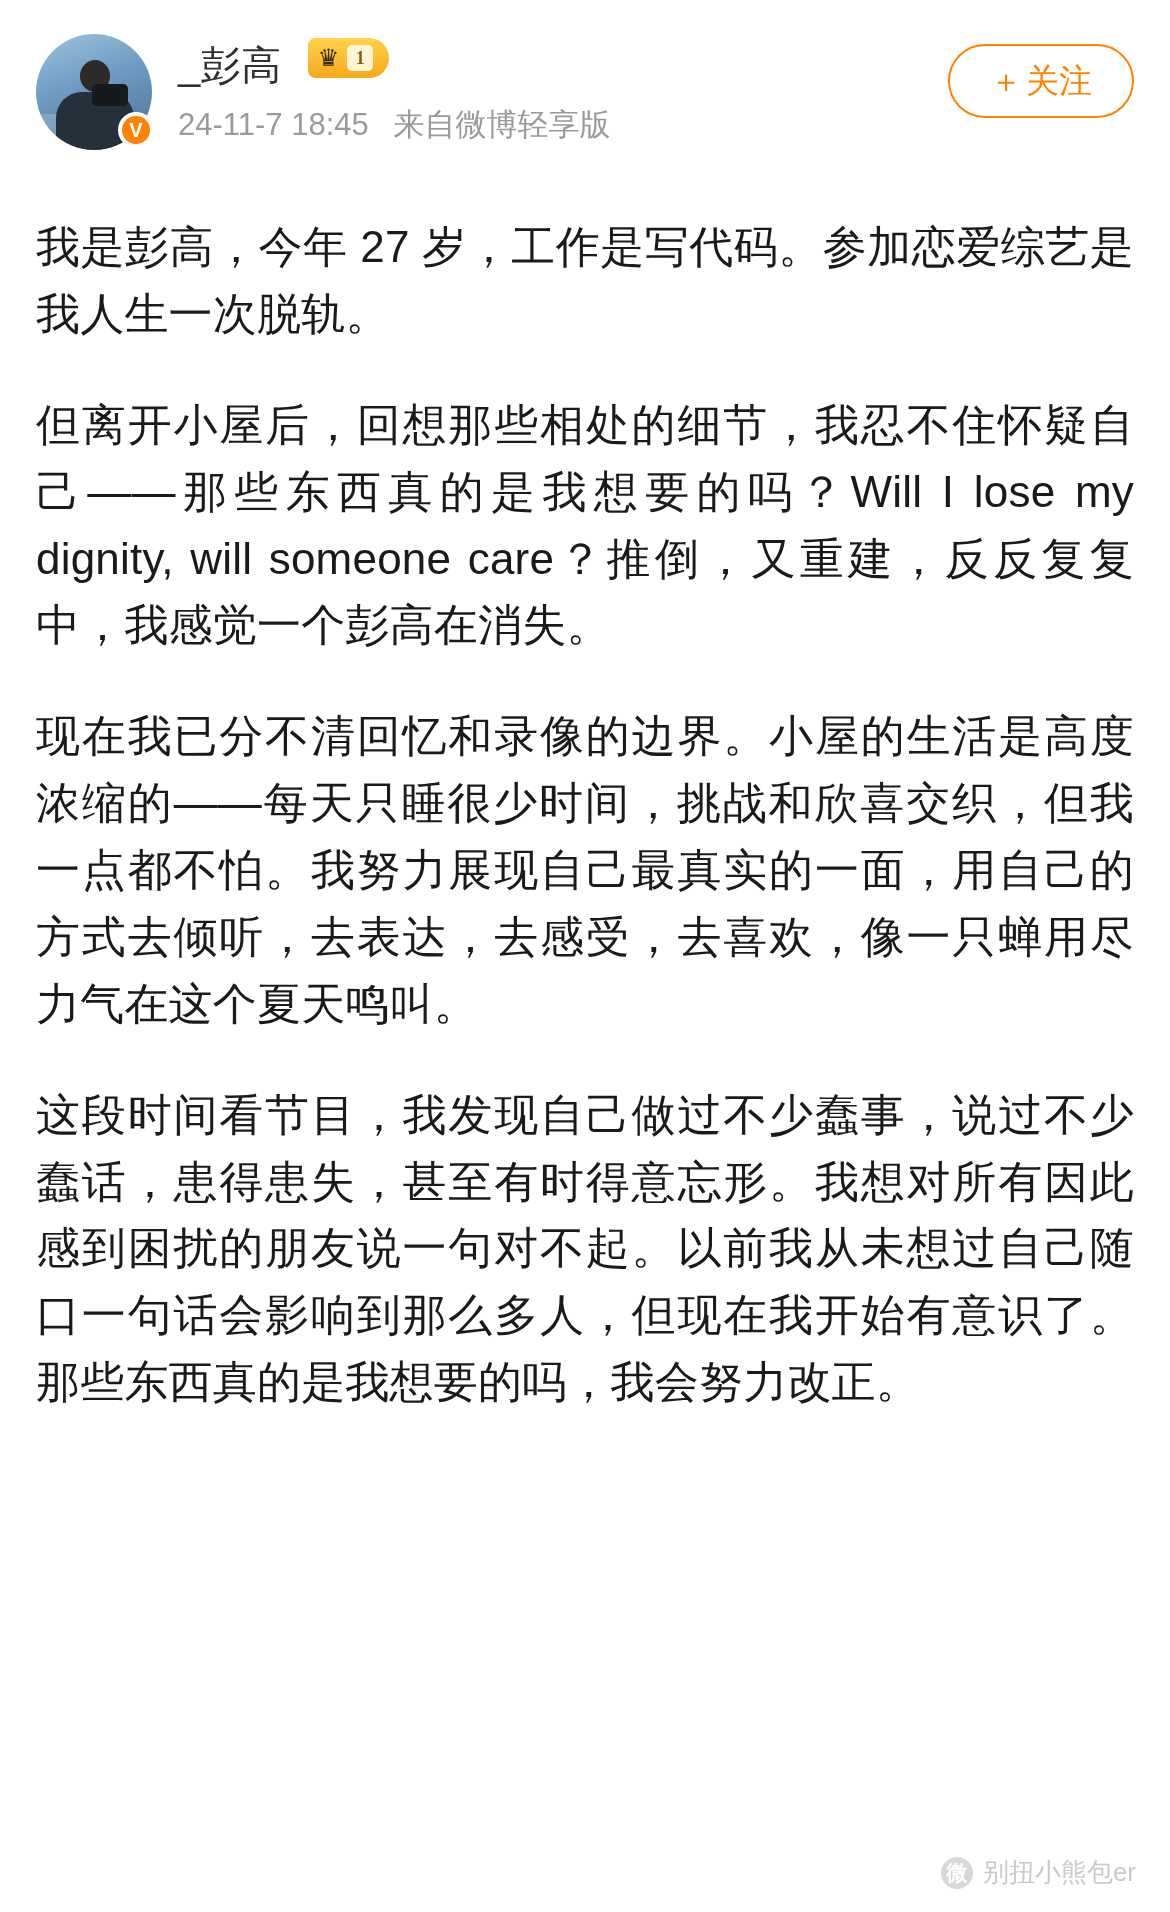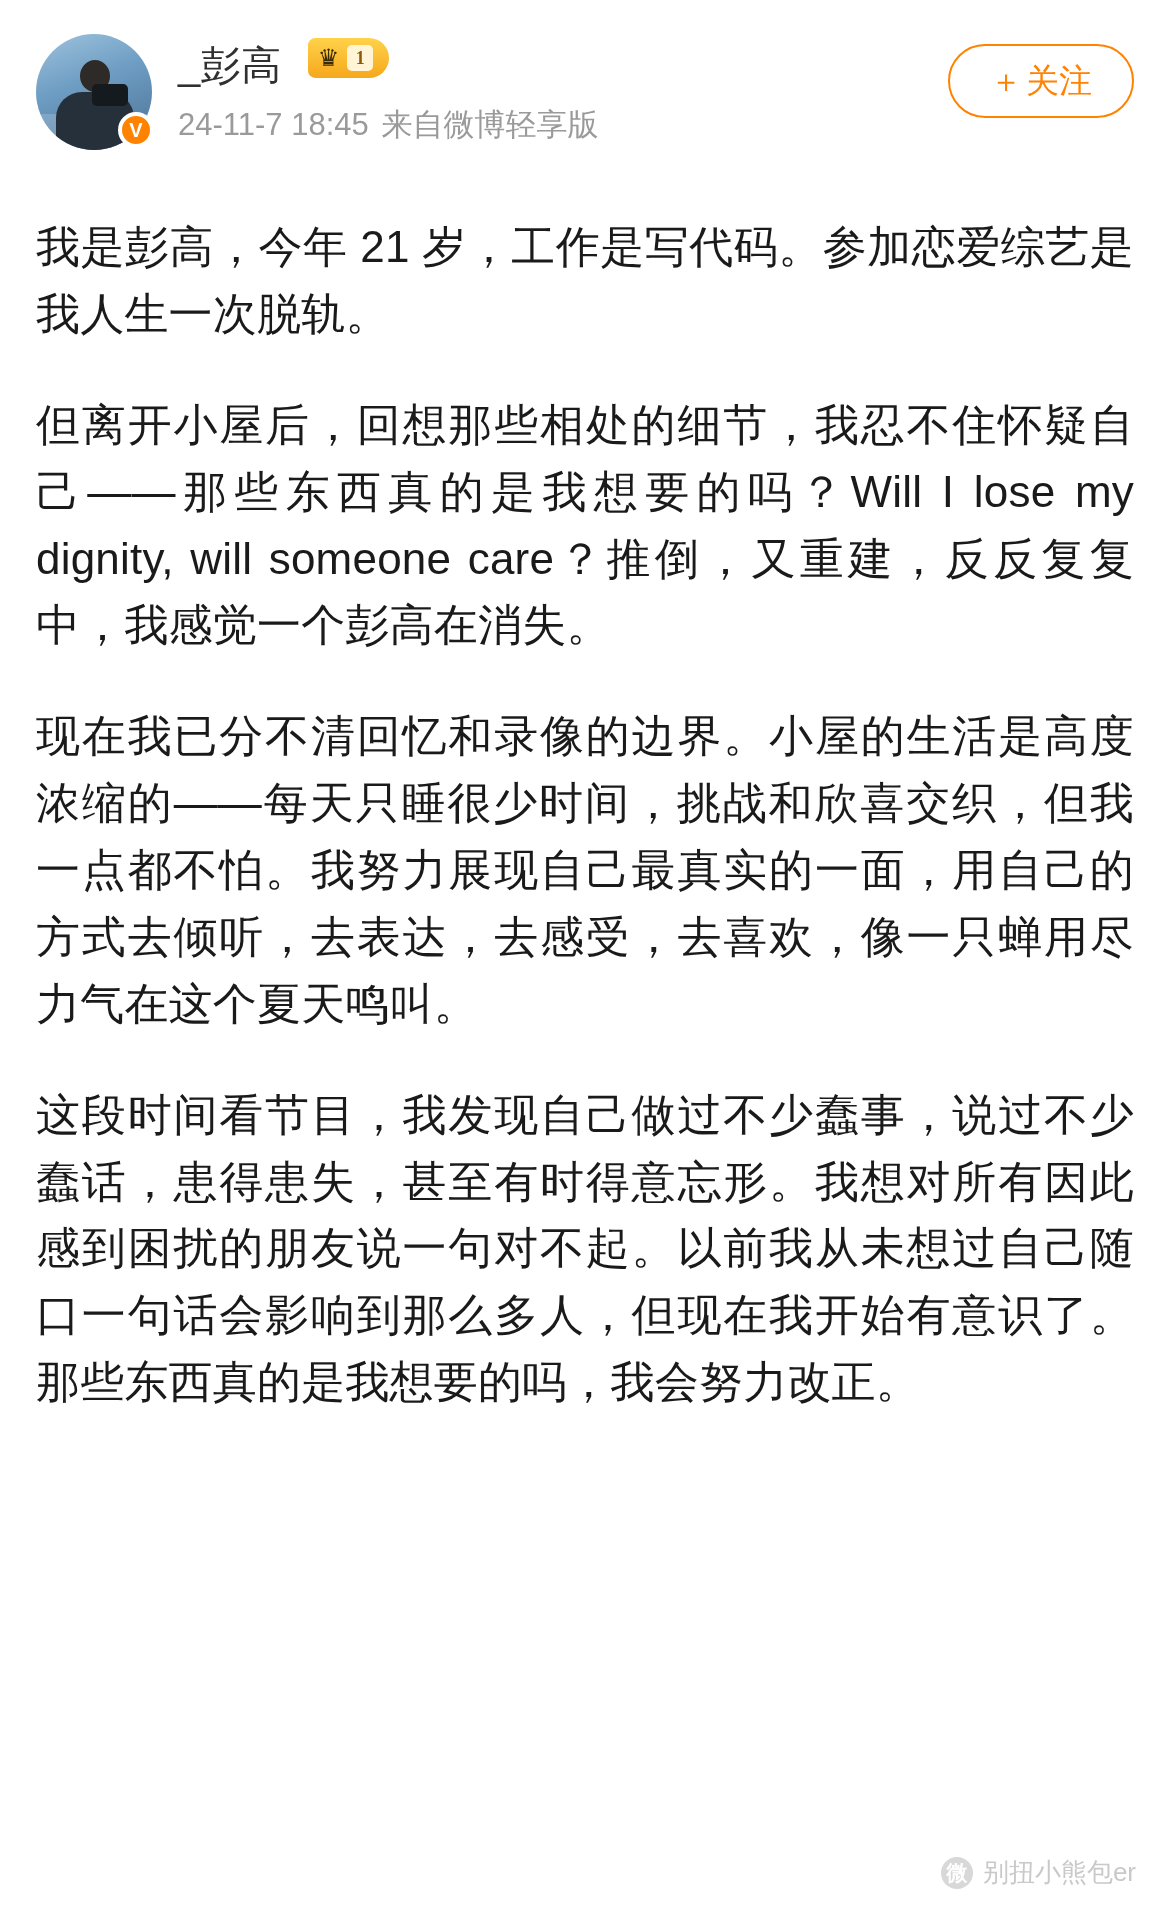--- a/index.html
+++ b/index.html
@@ -151,21 +151,21 @@
   }
 
   .time-row {
     margin-top: 10px;
     font-size: 31px;
     color: #9a9a9a;
     line-height: 1.35;
     white-space: nowrap;
   }
   .time-row .source {
-    margin-left: 4px;
+    margin-left: 16px;
   }
   .location-row {
     margin-top: 6px;
     font-size: 31px;
     color: #9a9a9a;
     line-height: 1.35;
   }
 
   .follow-btn {
     position: absolute;
@@ -264,21 +264,21 @@
 
     </div>
 
     <div class="follow-btn">
       <span class="plus">＋</span>
       <span>关注</span>
     </div>
   </div>
 
   <div class="content">
-    <p>我是彭高，今年 21 岁，工作是写代码。参加恋爱综艺是我人生一次脱轨。</p>
+    <p>我是彭高，今年 27 岁，工作是写代码。参加恋爱综艺是我人生一次脱轨。</p>
     <p>但离开小屋后，回想那些相处的细节，我忍不住怀疑自己——那些东西真的是我想要的吗？Will I lose my dignity, will someone care？推倒，又重建，反反复复中，我感觉一个彭高在消失。</p>
     <p>现在我已分不清回忆和录像的边界。小屋的生活是高度浓缩的——每天只睡很少时间，挑战和欣喜交织，但我一点都不怕。我努力展现自己最真实的一面，用自己的方式去倾听，去表达，去感受，去喜欢，像一只蝉用尽力气在这个夏天鸣叫。</p>
     <p>这段时间看节目，我发现自己做过不少蠢事，说过不少蠢话，患得患失，甚至有时得意忘形。我想对所有因此感到困扰的朋友说一句对不起。以前我从未想过自己随口一句话会影响到那么多人，但现在我开始有意识了。那些东西真的是我想要的吗，我会努力改正。</p>
   </div>
 
   <div class="watermark">
     <span class="wb-logo">微</span>
     <span>别扭小熊包er</span>
   </div>
 

